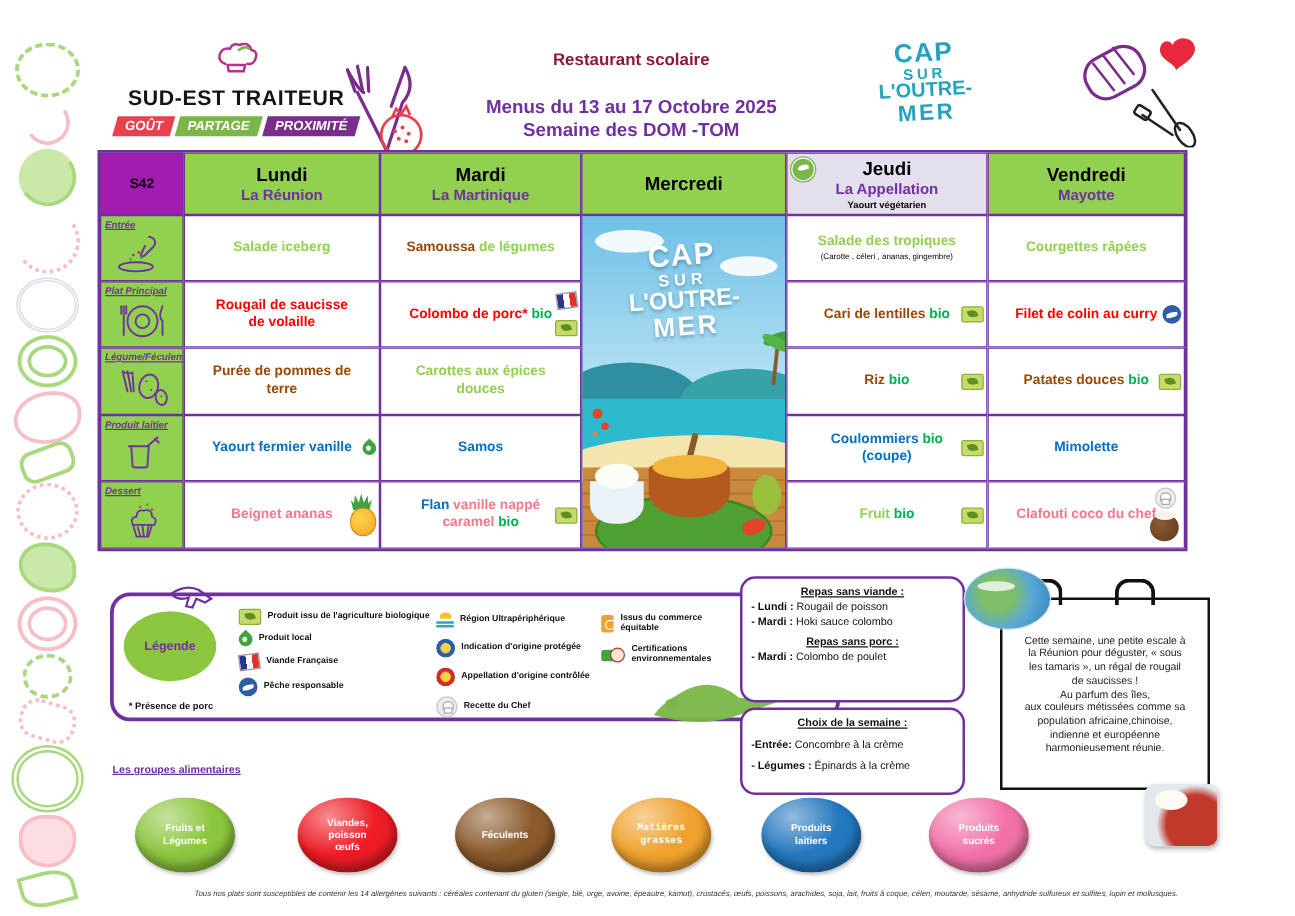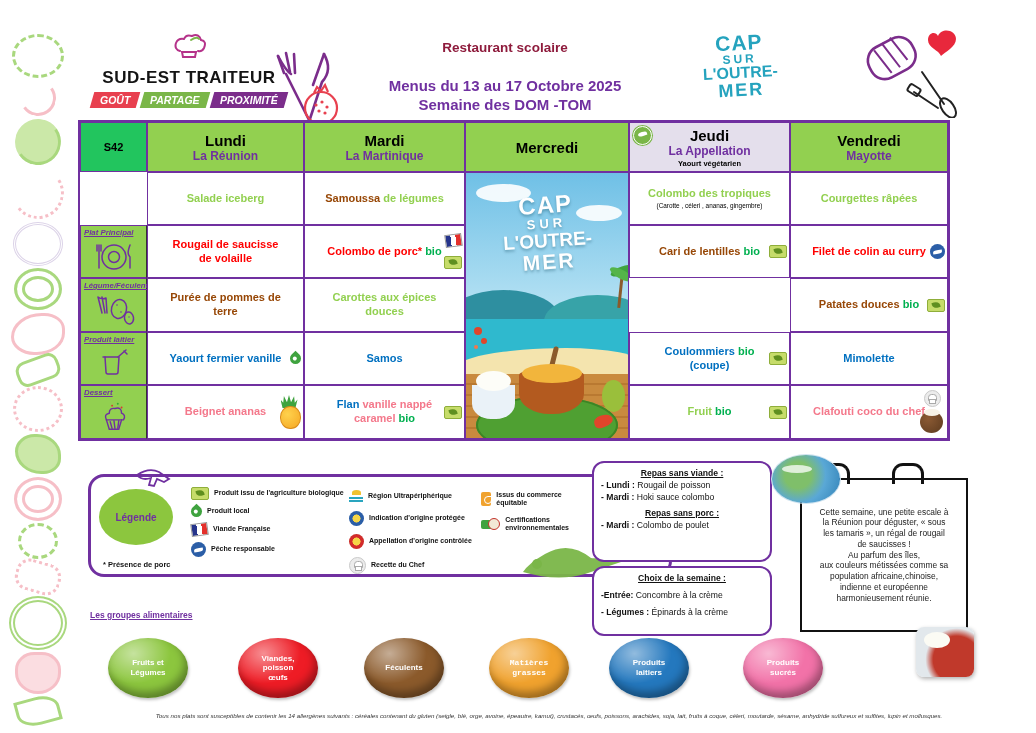--- a/index.html
+++ b/index.html
@@ -42,21 +42,21 @@
   .cell{border:1px solid #7030A0;box-sizing:border-box;position:relative;}
   .day-head{background:#92D050;display:flex;flex-direction:column;align-items:center;justify-content:center;}
   .day-name{font-weight:bold;font-size:15px;color:#000;}
   .day-place{font-weight:bold;font-size:12px;color:#7030A0;}
   .day-note{font-weight:bold;font-size:7.5px;color:#000;margin-top:1px;}
   .day-head.lav{background:#E4DFEC;}
   .veg-badge{position:absolute;left:3px;top:3px;width:17px;height:17px;border-radius:50%;
        background:#7AB648;border:1px solid #fff;box-shadow:0 0 0 1px #7AB648;}
   .veg-badge::after{content:"";position:absolute;left:4px;top:5px;width:9px;height:4px;background:#fff;
        border-radius:50% 50% 0 50%;transform:rotate(-18deg);}
-  .week-cell{background:#22c55e;display:flex;align-items:center;justify-content:center;
+  .week-cell{background:#a21caf;display:flex;align-items:center;justify-content:center;
        font-weight:bold;font-size:11px;color:#000;}
   .cat-cell{background:#92D050;padding:2px 3px;border-right:1.5px solid #333;}
   .cat-label{font-weight:bold;font-style:italic;font-size:7.8px;color:#7030A0;text-decoration:underline;}
   .cat-svg{display:block;margin:2px auto 0;stroke:#7030A0;fill:none;stroke-width:1.5;stroke-linecap:round;}
   .menu-cell{background:#fff;display:flex;align-items:center;justify-content:center;text-align:center;}
   .cell-text{font-weight:bold;font-size:11px;line-height:1.25;padding:2px 17px;}
   .cell-sub{font-weight:normal;font-size:6.4px;color:#000;margin-top:1px;}
   .c-lgreen{color:#92D050;} .c-red{color:#FF0000;} .c-brown{color:#974706;}
   .c-blue{color:#0070C0;} .c-pink{color:#F4788B;} .c-green{color:#00B050;}
   .cell-icons{position:absolute;right:2px;top:0;bottom:0;display:flex;flex-direction:column;
@@ -286,20 +286,31 @@
       <span class="veg-badge"></span>
       <div class="day-name">Jeudi</div>
       <div class="day-place">La Appellation</div>
       <div class="day-note">Yaourt végétarien</div>
     </div>
     <div class="cell day-head" style="grid-area:1/6">
       <div class="day-name">Vendredi</div>
       <div class="day-place">Mayotte</div>
     </div>
 
+    <div class="cell cat-cell" style="grid-area:2/1">
+      <div class="cat-label">Entrée</div>
+      <svg class="cat-svg" width="46" height="34" viewBox="0 0 44 32">
+        <path d="M27 3 c5 1 6 5 3 8 l-6 6 c-2 2 -4 1 -3 -1 l3 -6"></path>
+        <ellipse cx="17" cy="26" rx="13" ry="3.5"></ellipse>
+        <circle cx="15" cy="17" r="1" fill="#C23" stroke="none"></circle>
+          <circle cx="19" cy="15" r="1" fill="#C23" stroke="none"></circle>
+        <circle cx="13" cy="20" r="1" fill="#3A3" stroke="none"></circle>
+          <circle cx="21" cy="19" r="1" fill="#3A3" stroke="none"></circle>
+      </svg>
+    </div>
     <div class="cell cat-cell" style="grid-area:3/1">
       <div class="cat-label">Plat Principal</div>
       <svg class="cat-svg" width="46" height="34" viewBox="0 0 44 34">
         <circle cx="22" cy="18" r="12"></circle>
           <circle cx="22" cy="18" r="5.5"></circle>
         <path d="M7 6 v23 M5 6 v6 M9 6 v6"></path>
           <path d="M38 6 c-2.5 7 -2.5 9 0 12 v11"></path>
       </svg>
     </div>
     <div class="cell cat-cell" style="grid-area:4/1">
@@ -397,24 +408,30 @@
       <span class="p-chili"></span>
       <div class="p-title">
         <div class="pt0">CAP</div>
         <div class="pt1">SUR</div>
         <div class="pt2">L'OUTRE-</div>
         <div class="pt3">MER</div>
       </div>
     </div>
 
     <div class="cell menu-cell" style="grid-area:2/5">
-        <div class="cell-text"><span class="c-lgreen">Colombo des tropiques</span><div class="cell-sub">(Carotte , céleri , ananas, gingembre)</div></div>
+        <div class="cell-text"><span class="c-lgreen">Salade des tropiques</span><div class="cell-sub">(Carotte , céleri , ananas, gingembre)</div></div>
       </div>
     <div class="cell menu-cell" style="grid-area:3/5">
         <div class="cell-text"><span class="c-brown">Cari de lentilles </span><span class="c-green">bio</span></div>
+        <div class="cell-icons">
+          <span class="mi icon-bio-icon"></span>
+        </div>
+      </div>
+    <div class="cell menu-cell" style="grid-area:4/5">
+        <div class="cell-text"><span class="c-brown">Riz </span><span class="c-green">bio</span></div>
         <div class="cell-icons">
           <span class="mi icon-bio-icon"></span>
         </div>
       </div>
     <div class="cell menu-cell" style="grid-area:5/5">
         <div class="cell-text"><span class="c-blue">Coulommiers </span><span class="c-green">bio</span><span class="c-blue"> (coupe)</span></div>
         <div class="cell-icons">
           <span class="mi icon-bio-icon"></span>
         </div>
       </div>

